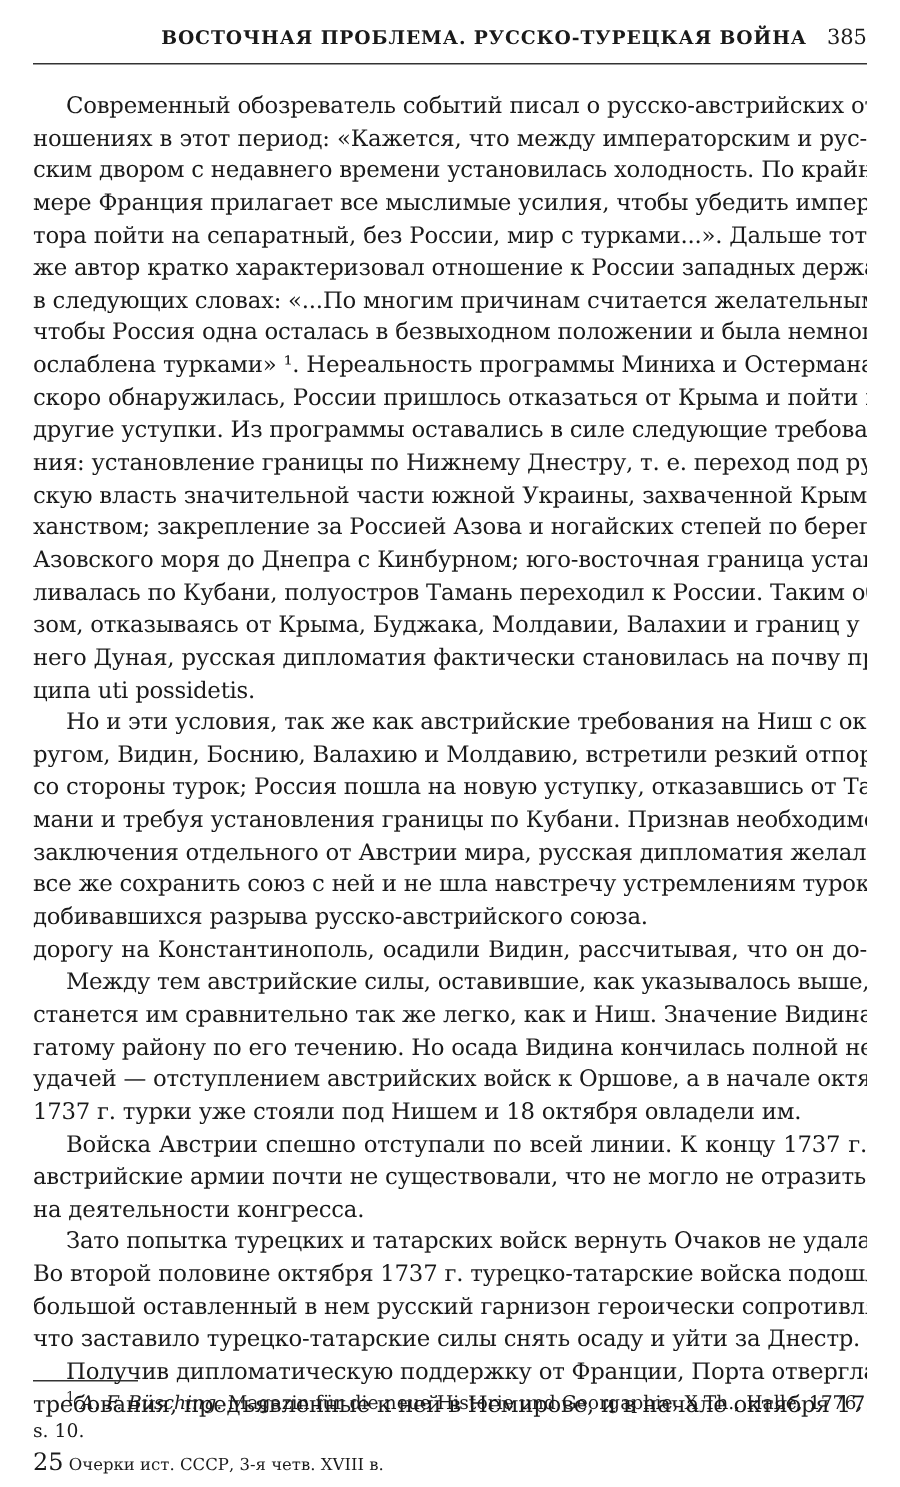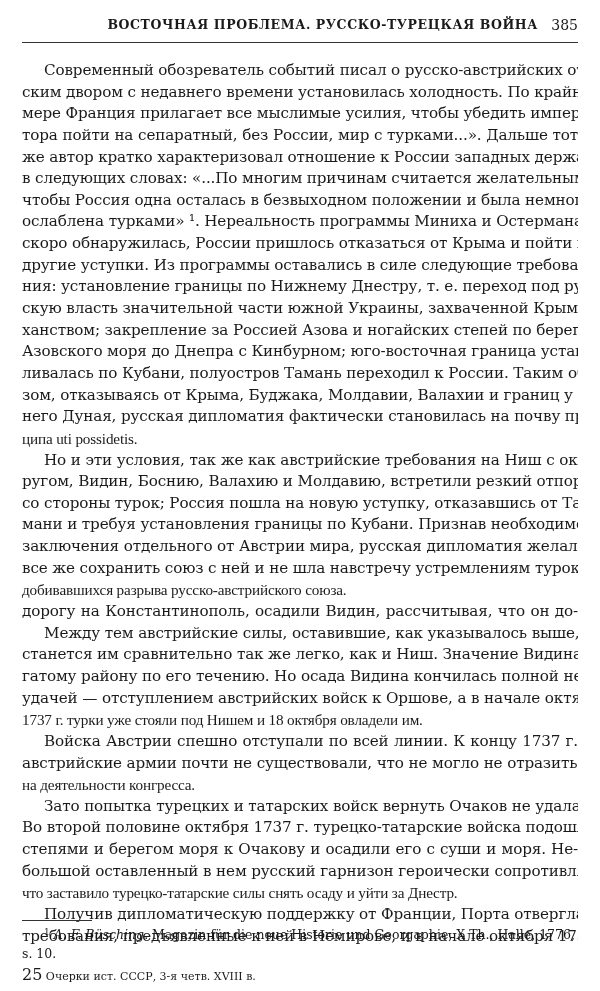--- a/index.html
+++ b/index.html
@@ -7,21 +7,21 @@
          font-family: "DejaVu Serif", "Liberation Serif", serif; color: #1a1a1a; }
   .page { position: absolute; left: 22px; top: 0; width: 556px; }
   .running-head { position: absolute; top: 17px; left: 0; width: 556px; height: 20px;
                   font-size: 12.5px; letter-spacing: 0.6px; font-weight: bold; }
   .running-head .title { position: absolute; left: 16px; width: 500px; text-align: right; top: 0; }
   .running-head .pagenum { position: absolute; right: 0; top: 0; font-weight: normal; font-size: 14px; letter-spacing: 0; margin-left: 36px; }
   .head-rule { position: absolute; top: 42px; left: 0; width: 556px; height: 0; border-top: 1.5px solid #333; }
   .body { position: absolute; top: 60px; left: 0; width: 556px; }
   .line { height: 21.65px; line-height: 21.65px; font-size: 15.2px; white-space: nowrap;
           text-align: justify; text-align-last: justify; overflow: hidden; letter-spacing: -0.15px; }
-  .line.last { text-align-last: left; font-family: Liberation Serif, serif; }
+  .line.last { text-align-last: left; }
   .line.indent { padding-left: 22px; }
   .fn-rule { position: absolute; top: 920px; left: 0; width: 70px; border-top: 1px solid #333; }
   .footnote { position: absolute; top: 925px; left: 0; width: 556px; font-size: 12.5px; line-height: 19px; }
   .footnote .l1 { padding-left: 22px; white-space: nowrap; }
   .footnote i { }
   .signature { position: absolute; top: 965px; left: 0; font-size: 11px; white-space: nowrap; }
   .signature .sig-num { font-size: 16px; }
   sup { font-size: 9px; vertical-align: top; position: relative; top: -2px; }
 </style>
 </head>
@@ -29,20 +29,21 @@
 
 <div class="page">
   <div class="running-head">
     <span class="title">ВОСТОЧНАЯ ПРОБЛЕМА. РУССКО-ТУРЕЦКАЯ ВОЙНА</span>
     <span class="pagenum">385</span>
   </div>
   <div class="head-rule"></div>
 
   <div class="body" id="body">
       <div class="line indent">Современный обозреватель событий писал о русско-австрийских от-</div>
+      <div class="line">ношениях в этот период: «Кажется, что между императорским и рус-</div>
       <div class="line">ским двором с недавнего времени установилась холодность. По крайней</div>
       <div class="line">мере Франция прилагает все мыслимые усилия, чтобы убедить импера-</div>
       <div class="line">тора пойти на сепаратный, без России, мир с турками...». Дальше тот</div>
       <div class="line">же автор кратко характеризовал отношение к России западных держав</div>
       <div class="line">в следующих словах: «...По многим причинам считается желательным,</div>
       <div class="line">чтобы Россия одна осталась в безвыходном положении и была немного</div>
       <div class="line">ослаблена турками» ¹. Нереальность программы Миниха и Остермана</div>
       <div class="line">скоро обнаружилась, России пришлось отказаться от Крыма и пойти на</div>
       <div class="line">другие уступки. Из программы оставались в силе следующие требова-</div>
       <div class="line">ния: установление границы по Нижнему Днестру, т. е. переход под рус-</div>
@@ -64,21 +65,20 @@
       <div class="line indent">Между тем австрийские силы, оставившие, как указывалось выше,</div>
       <div class="line">станется им сравнительно так же легко, как и Ниш. Значение Видина</div>
       <div class="line">гатому району по его течению. Но осада Видина кончилась полной не-</div>
       <div class="line">удачей — отступлением австрийских войск к Оршове, а в начале октября</div>
       <div class="line last">1737 г. турки уже стояли под Нишем и 18 октября овладели им.</div>
       <div class="line indent">Войска Австрии спешно отступали по всей линии. К концу 1737 г.</div>
       <div class="line">австрийские армии почти не существовали, что не могло не отразиться</div>
       <div class="line last">на деятельности конгресса.</div>
       <div class="line indent">Зато попытка турецких и татарских войск вернуть Очаков не удалась.</div>
       <div class="line">Во второй половине октября 1737 г. турецко-татарские войска подошли</div>
-      <div class="line">степями и берегом моря к Очакову и осадили его с суши и моря. Не-</div>
       <div class="line">большой оставленный в нем русский гарнизон героически сопротивлялся,</div>
       <div class="line last">что заставило турецко-татарские силы снять осаду и уйти за Днестр.</div>
       <div class="line indent">Получив дипломатическую поддержку от Франции, Порта отвергла</div>
       <div class="line">требования, предъявленные к ней в Немирове, и в начале октября 1737 г.</div>
     </div>
 
   <div class="fn-rule"></div>
   <div class="footnote">
     <div class="l1"><sup>1</sup> <i>A. F. Büsching</i><span>. Magazin für die neue Historie und Georgaphie, X Th., Halle, 1776,</span></div>
     <div>s. 10.</div>

